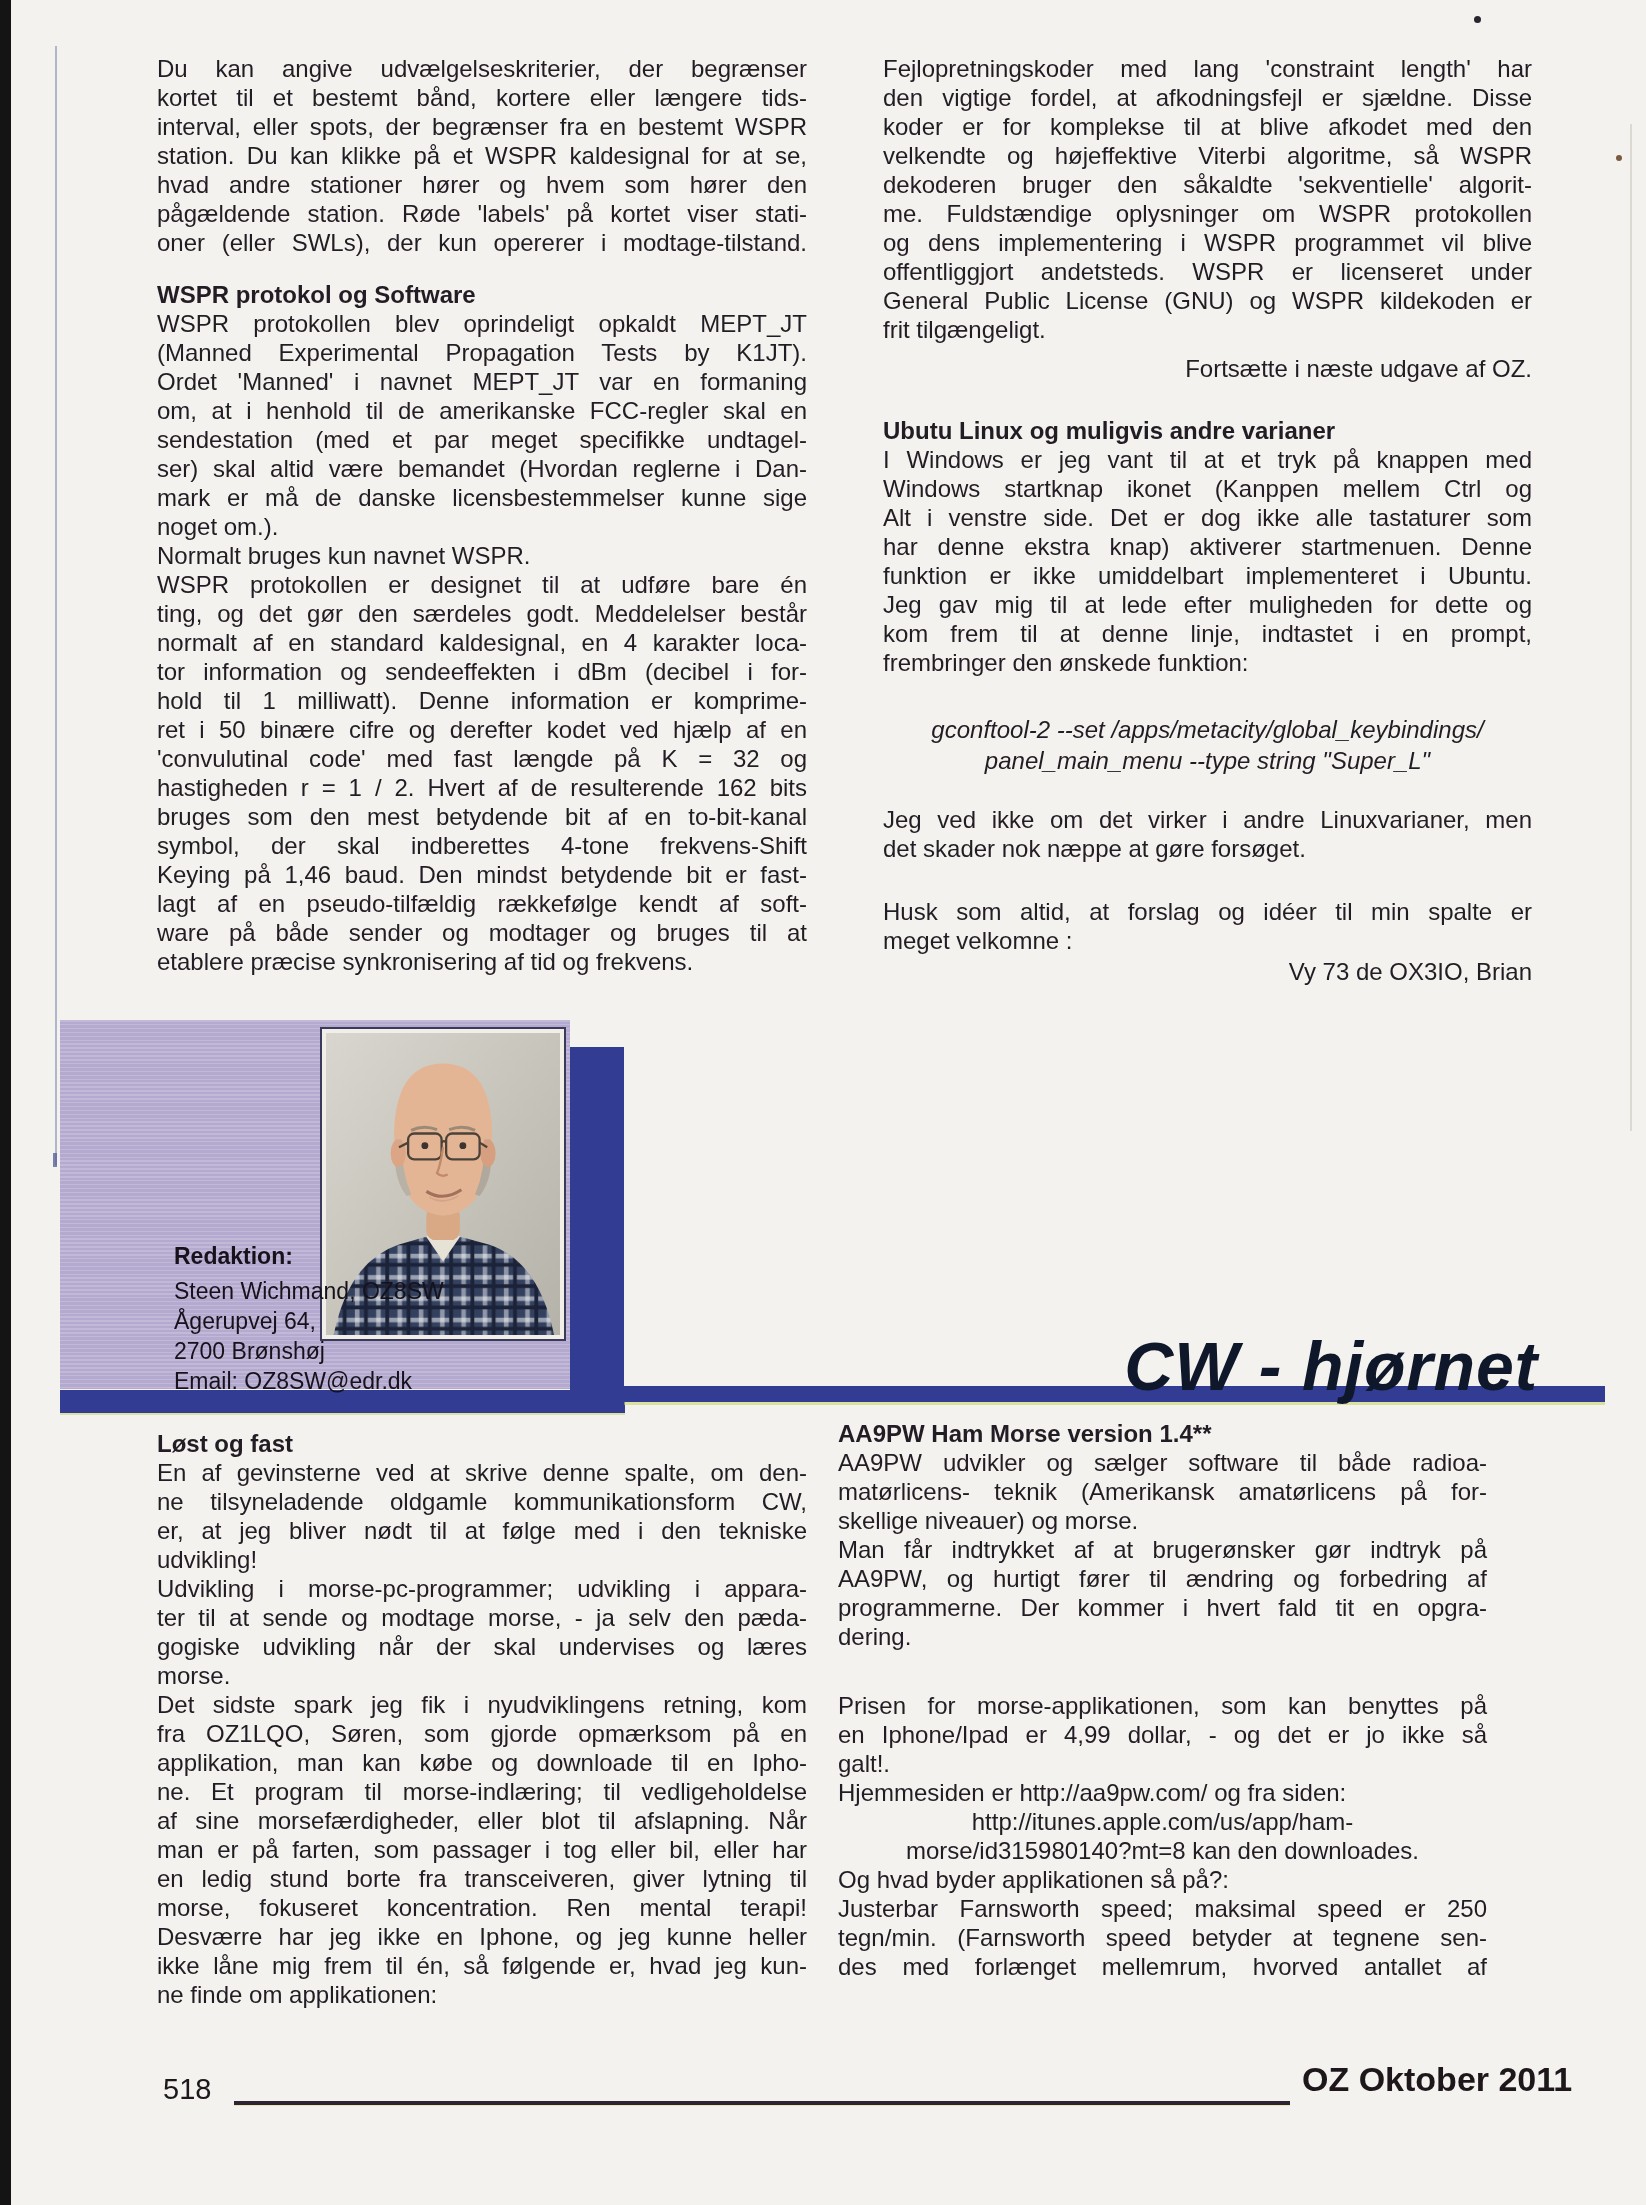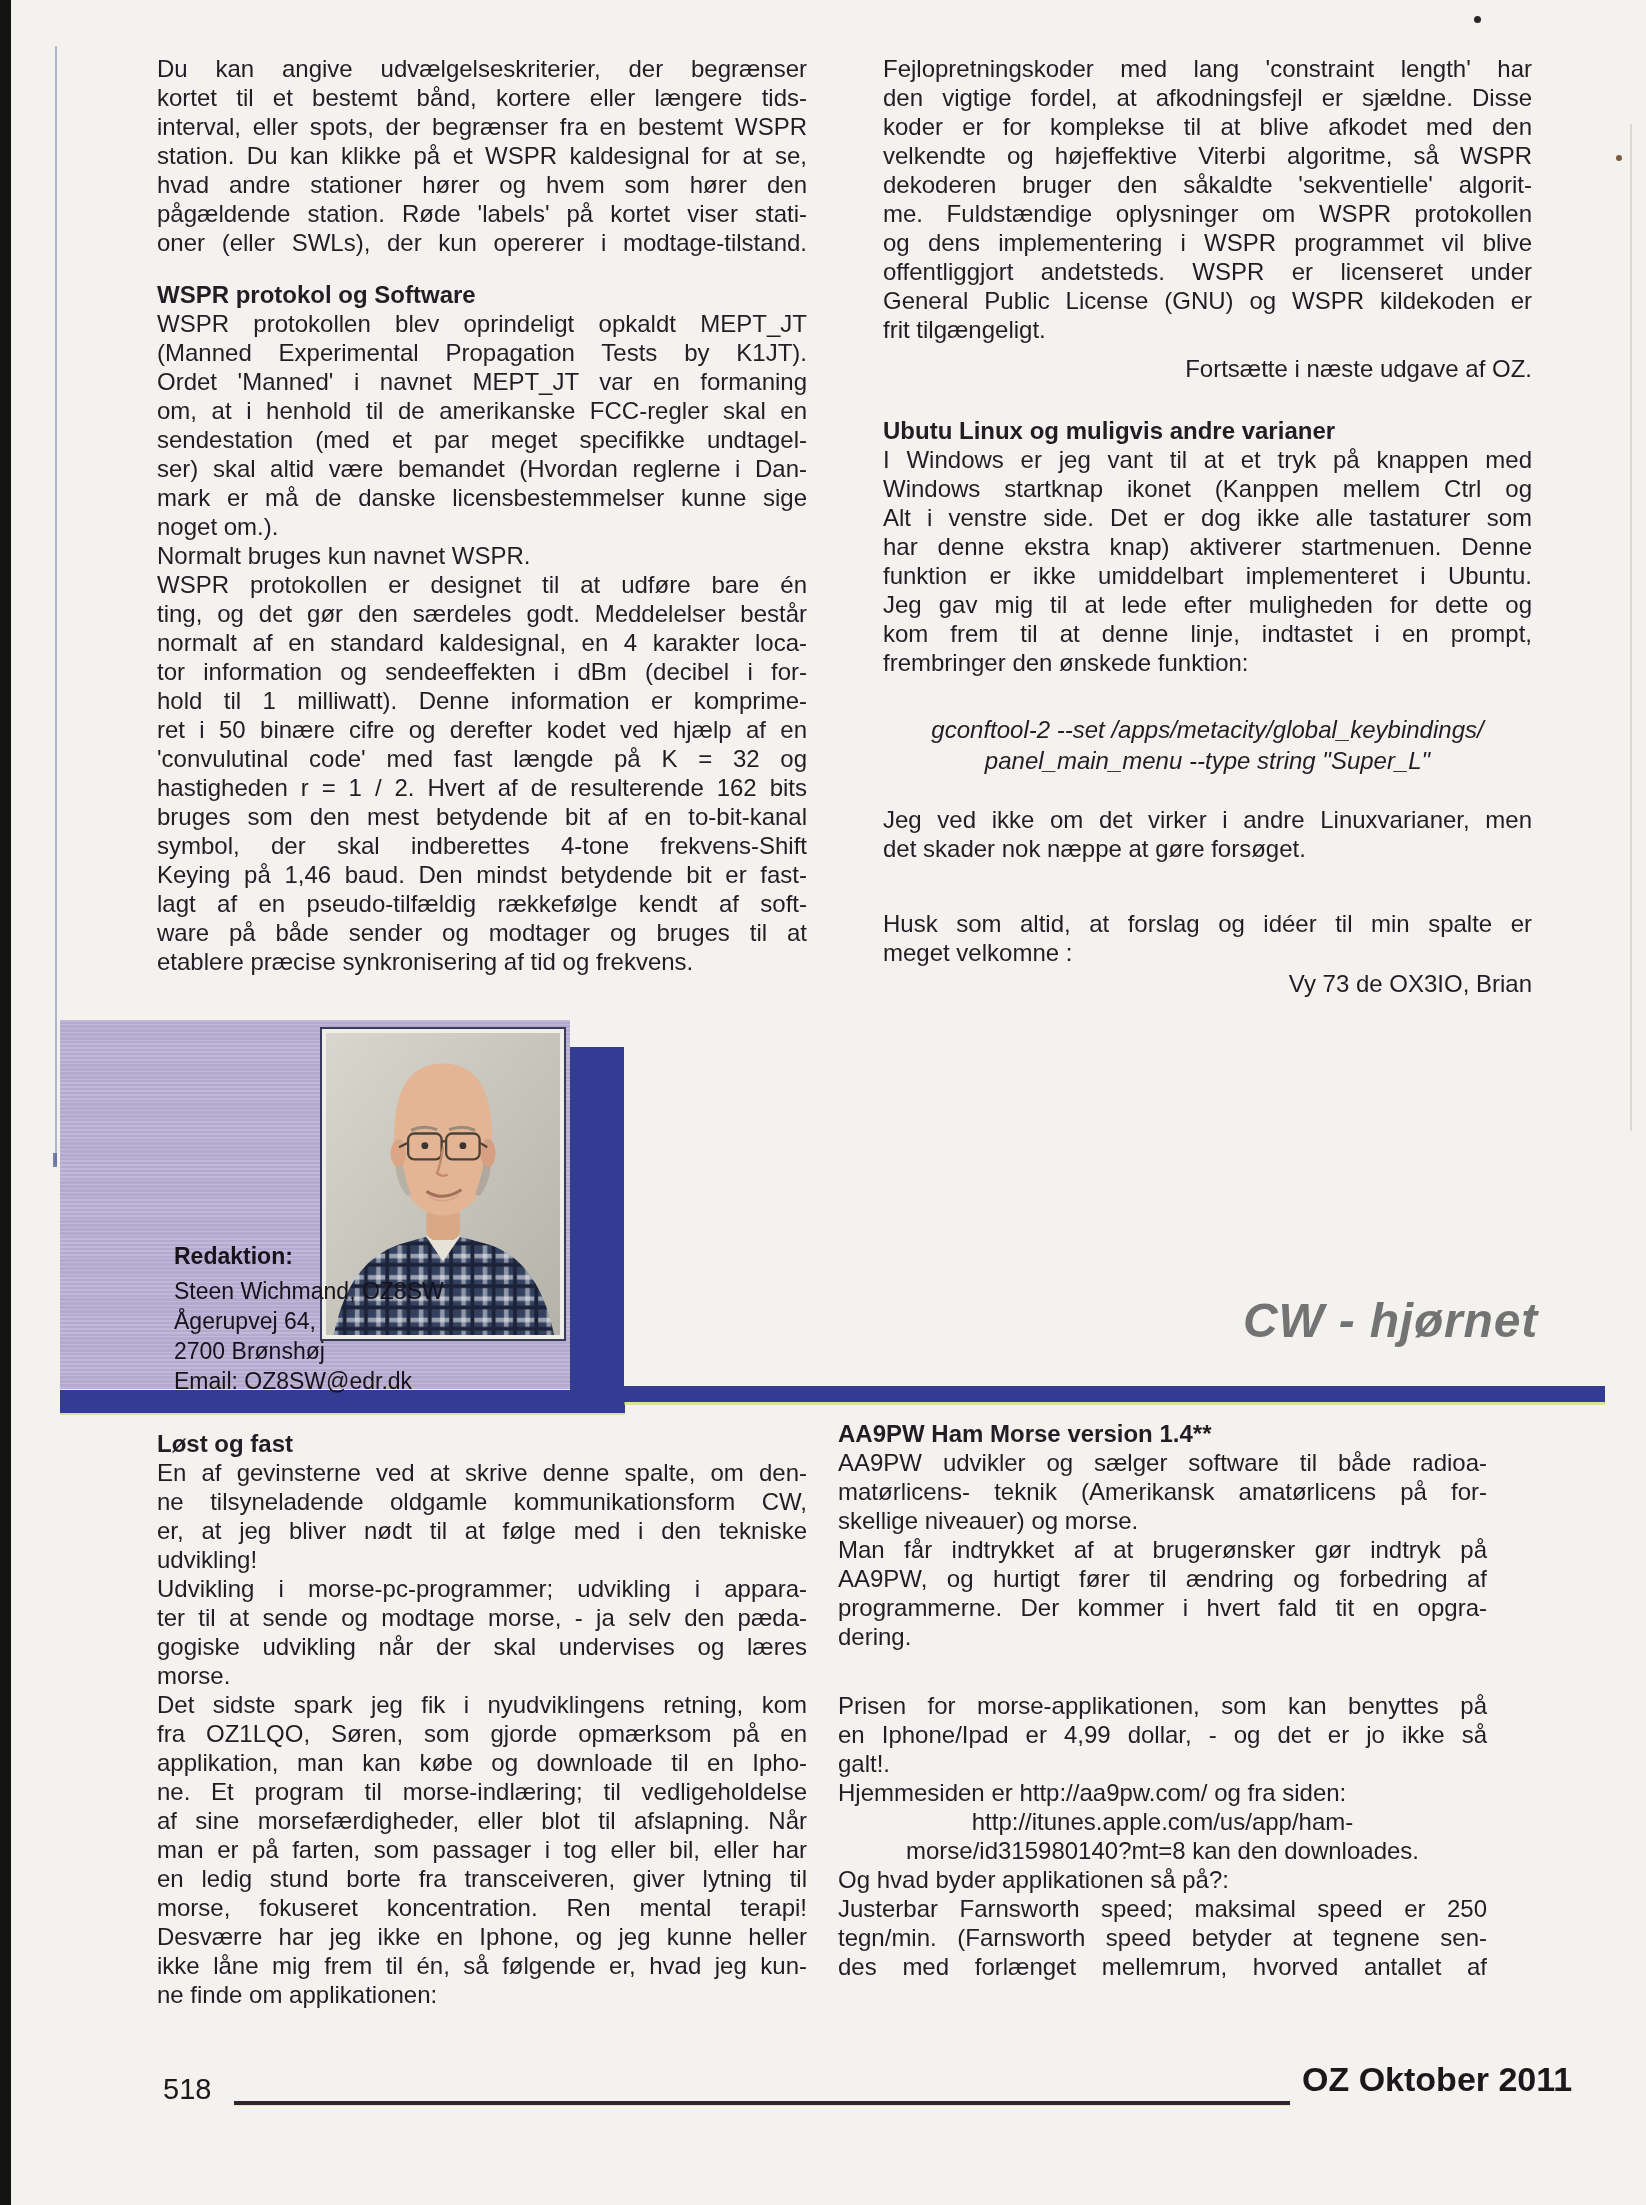--- a/index.html
+++ b/index.html
@@ -51,23 +51,23 @@
     position:absolute;left:320px;top:1027px;width:246px;height:314px;
     background:#f2efe9;border:2.3px solid #3a3a5a;box-sizing:border-box;padding:3.9px;
   }
   .photo-frame svg{display:block;width:100%;height:100%;}
 
   .box-text{position:absolute;left:174px;top:1241px;font-size:23px;line-height:30px;color:#16121c;}
   .box-text .hd{margin-bottom:4.6px;}
 
   
   .cw-title{
-    position:absolute;left:883px;top:1277px;width:655px;height:93px;
-    font-size:48px;line-height:87px;font-weight:bold;font-style:italic;
-    color:#737373;text-align:right;letter-spacing:0.8px;
+    position:absolute;left:883px;top:1323px;width:655px;height:93px;
+    font-size:68px;line-height:87px;font-weight:bold;font-style:italic;
+    color:#0f172a;text-align:right;letter-spacing:0.8px;
   }
 
   
   .footer-num{position:absolute;left:163px;top:2073px;font-size:29px;color:#1d171c;}
   .footer-rule{position:absolute;left:234px;top:2101px;width:1056px;height:3.9px;background:#2f2430;}
   .footer-rule::after{content:"";position:absolute;left:0;right:0;bottom:-1.5px;height:1.5px;background:#d8e08a;opacity:.6;}
   .footer-issue{position:absolute;left:1302px;top:2060px;font-size:34px;font-weight:600;color:#1d171c;}
 </style>
 </head>
 <body>
@@ -232,21 +232,21 @@
         <div class="line l">frembringer den ønskede funktion:</div>
       </div>
     <div class="codeblock" style="margin-top:37px;">
         <div class="line c">gconftool-2 --set /apps/metacity/global_keybindings/</div>
         <div class="line c">panel_main_menu --type string "Super_L"</div>
       </div>
     <div style="margin-top:29px;">
         <div class="line j">Jeg ved ikke om det virker i andre Linuxvarianer, men</div>
         <div class="line l">det skader nok næppe at gøre forsøget.</div>
       </div>
-    <div style="margin-top:46px;">
+    <div style="margin-top:34px;">
         <div class="line j">Husk som altid, at forslag og idéer til min spalte er</div>
         <div class="line l">meget velkomne :</div>
       </div>
     <div class="sig" style="margin-top:1.5px;">Vy 73 de OX3IO, Brian</div>
   </div>
 
   <div class="cw-title">CW - hjørnet</div>
 
   <div class="col" style="left:838px;top:1419px;width:649px;">
     <div class="hd">AA9PW Ham Morse version 1.4**</div>

